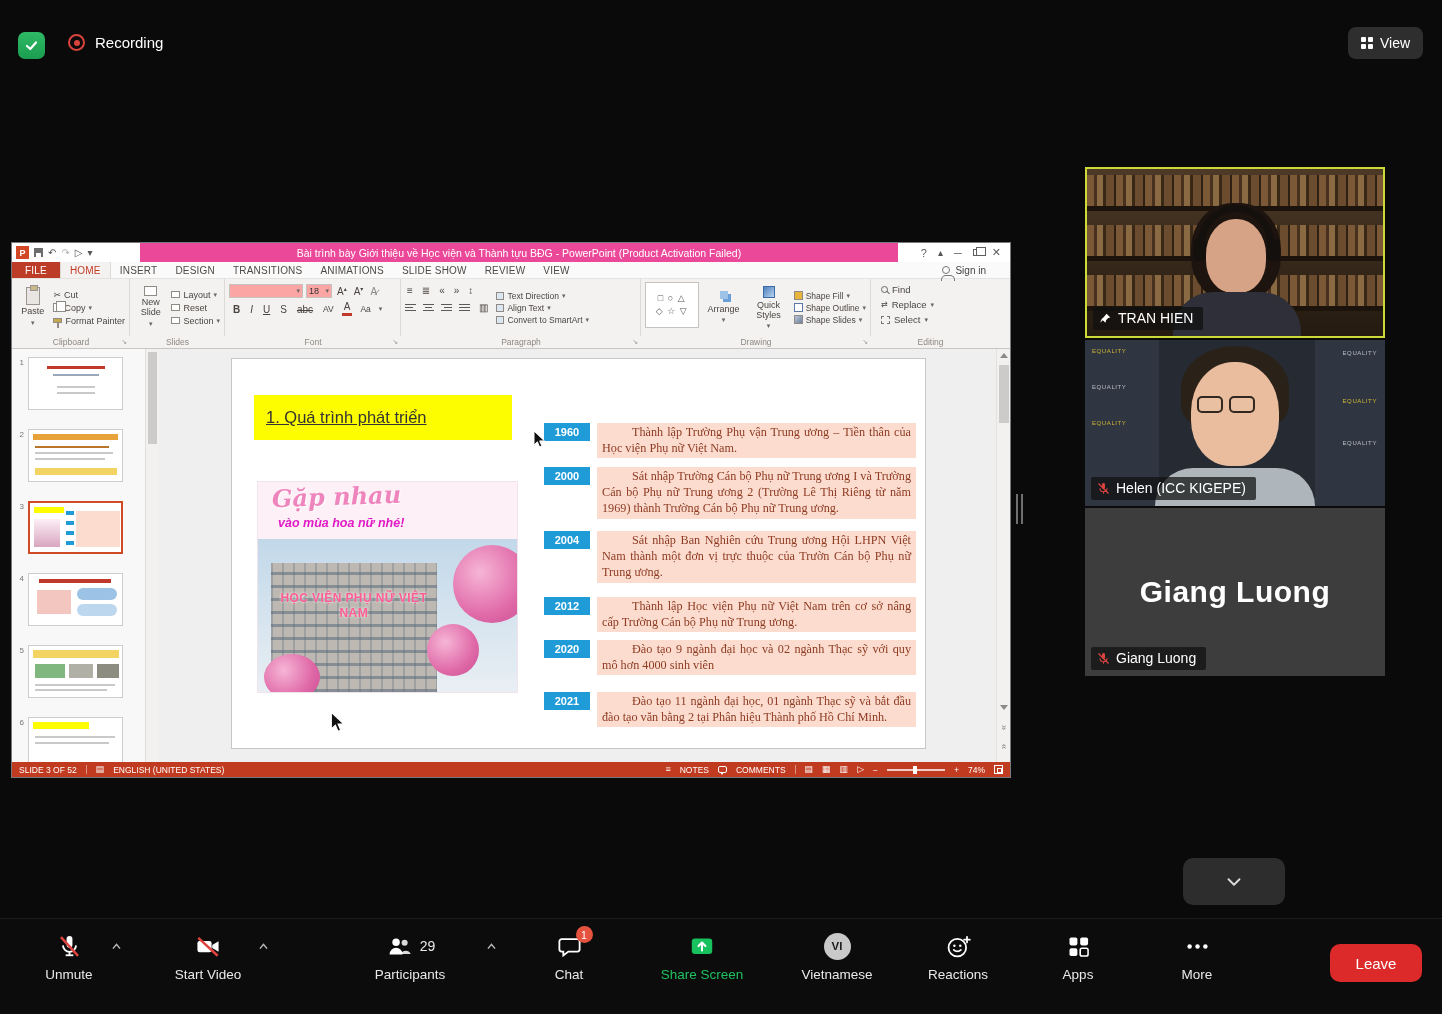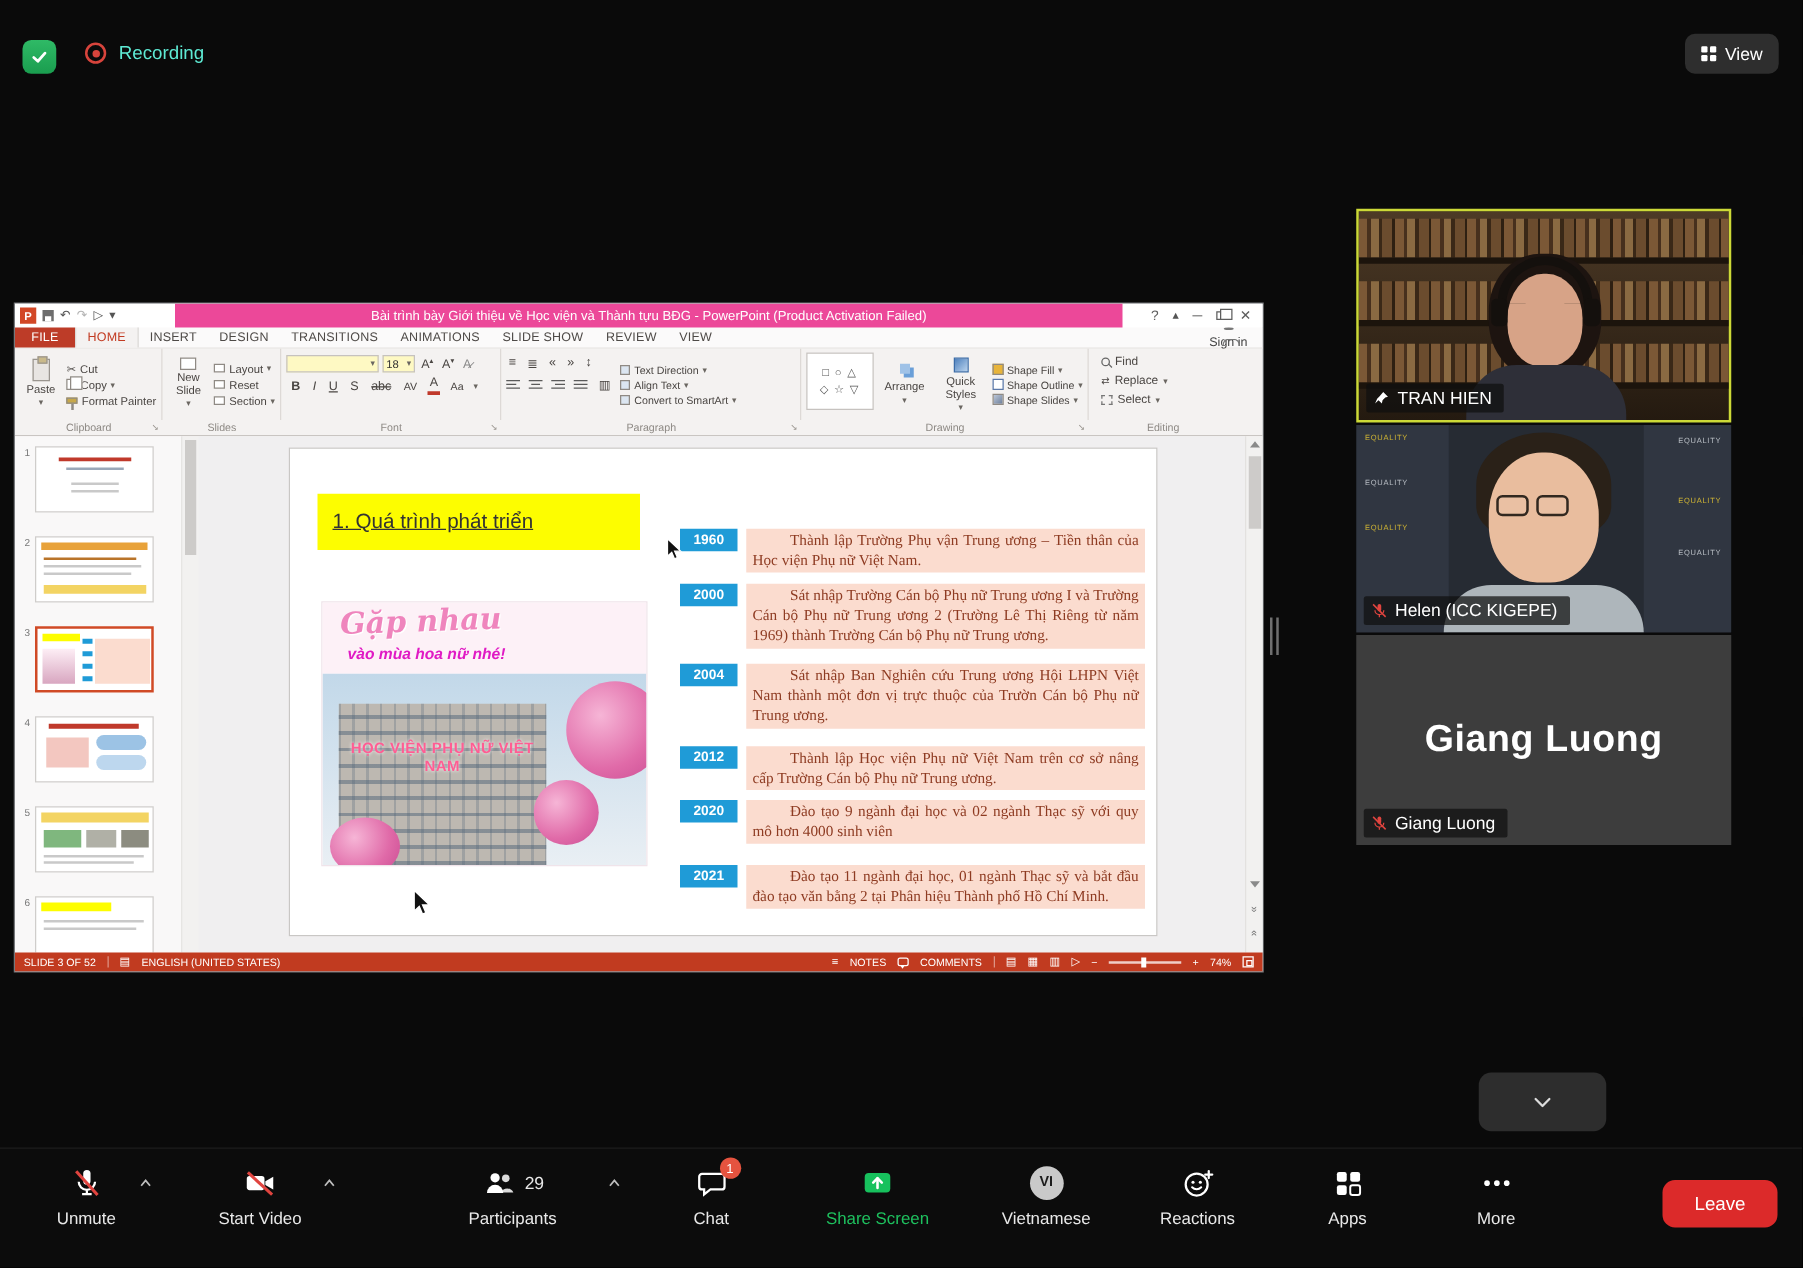--- a/index.html
+++ b/index.html
@@ -6,21 +6,21 @@
   body { margin:0; background:#000; }
   .stage { position:relative; width:1442px; height:1014px; background:#0a0a0a; overflow:hidden;
            font-family:"Liberation Sans",sans-serif; }
 
   
   .shield { position:absolute; left:18px; top:32px; width:27px; height:27px; border-radius:7px;
             background:linear-gradient(#2fba66,#1a9d4f); display:flex; align-items:center; justify-content:center; }
   .rec-wrap { position:absolute; left:68px; top:34px; display:flex; align-items:center; gap:10px; }
   .rec-dot { width:17px; height:17px; border:2px solid #d8443c; border-radius:50%; position:relative; }
   .rec-dot::after { content:""; position:absolute; left:3.5px; top:3.5px; width:6px; height:6px; border-radius:50%; background:#d8443c; }
-  .rec-label { color:#5eead4; font-size:15px; }
+  .rec-label { color:#ffffff; font-size:15px; }
   .view-btn { position:absolute; left:1348px; top:27px; height:32px; background:#2e2e2e; border-radius:8px;
               display:flex; align-items:center; gap:7px; padding:0 13px; color:#fff; font-size:14px; cursor:pointer; }
   .grid-ic { display:grid; grid-template-columns:5px 5px; grid-gap:2px; }
   .grid-ic i { width:5px; height:5px; background:#fff; border-radius:1px; }
 
   
   .ppt { position:absolute; left:12px; top:243px; width:998px; height:534px; background:#fff;
          box-shadow:0 0 0 1px #77797c; font-family:"Liberation Sans",sans-serif; }
   .tbar { height:19px; display:flex; align-items:stretch; background:#fff; }
   .qat { width:128px; display:flex; align-items:center; gap:5px; padding-left:4px; color:#666; font-size:10px; }
@@ -35,21 +35,21 @@
   .wctl { width:112px; display:flex; align-items:center; justify-content:flex-end; gap:11px; padding-right:9px;
           color:#5e5e5e; font-size:11px; }
   .ico-restore { width:8px; height:7px; border:1px solid #5e5e5e; position:relative; }
   .ico-restore::after { content:""; position:absolute; left:2px; top:-3px; width:8px; height:7px; border:1px solid #5e5e5e; background:#fff; }
 
   .tabs { height:17px; display:flex; align-items:stretch; background:#fbfafa; font-size:10px; color:#4e4a47;
           border-bottom:1px solid #e5e2e0; }
   .tab { padding:6px 9px; display:flex; align-items:center; letter-spacing:.2px; cursor:pointer; }
   .tab.file { background:#bd3c28; color:#fff; padding:2px 13px; }
   .tab.active { background:#f4f2f1; color:#c23b22; border-left:1px solid #dcd9d7; border-right:1px solid #dcd9d7; }
-  .signin { margin-left:auto; display:flex; align-items:center; gap:5px; padding-right:12px; color:#444; cursor:pointer;flex-direction:column; }
+  .signin { margin-left:auto; display:flex; align-items:center; gap:5px; padding-right:24px; color:#444; cursor:pointer; }
   .pico { width:8px; height:8px; border-radius:50%; border:1px solid #777; position:relative; }
   .pico::after { content:""; position:absolute; left:-2px; top:8px; width:12px; height:5px; border-radius:5px 5px 0 0; border:1px solid #777; border-bottom:none; }
 
   .ribbon { height:57px; background:#f4f2f1; display:flex; font-size:9px; color:#494542; }
   .grp { flex:none; border-right:1px solid #ddd9d6; padding:3px 4px; position:relative; }
   .glabels { height:13px; background:#f4f2f1; display:flex; font-size:8.5px; color:#8d8984;
              border-bottom:1px solid #c9c5c2; }
   .glabels div { flex:none; text-align:center; position:relative; padding-top:1px; }
   .launch { position:absolute; right:3px; top:2px; font-size:7px; color:#9a9690; }
   .bigbtn { display:flex; flex-direction:column; align-items:center; justify-content:center; gap:2px; width:40px; height:50px; cursor:pointer; text-align:center; line-height:1.1; }
@@ -58,21 +58,21 @@
   .scol { display:flex; flex-direction:column; justify-content:center; gap:3px; }
   .sbtn { display:flex; align-items:center; gap:3px; cursor:pointer; white-space:nowrap; }
   .mi { display:inline-block; }
   .ico-copy { width:8px; height:9px; border:1px solid #8f8a84; background:#fff; position:relative; }
   .ico-copy::after { content:""; position:absolute; left:2px; top:-3px; width:8px; height:9px; border:1px solid #8f8a84; background:#fff; }
   .ico-brush { width:9px; height:5px; background:#c7a84a; border:1px solid #8f8a84; position:relative; }
   .ico-brush::after { content:""; position:absolute; left:3px; top:4px; width:2px; height:5px; background:#8f8a84; }
   .ico-slide { width:13px; height:10px; background:#fff; border:1px solid #8f8a84; }
   .car { font-size:7px; color:#6a6661; }
   .frow { display:flex; align-items:center; gap:3px; height:18px; }
-  .combo { border:1px solid #c6c2bf; background:#fef9c3; height:14px; display:flex; align-items:center;
+  .combo { border:1px solid #c6c2bf; background:#fca5a5; height:14px; display:flex; align-items:center;
            justify-content:space-between; padding:0 2px; font-size:9px; color:#333; }
   .fname { width:74px; } .fsize { width:26px; }
   .fbtn { padding:0 2px; cursor:pointer; font-size:10px; }
   .fbtn sup { font-size:6px; }
   .b { font-weight:bold; } .i { font-style:italic; } .u { text-decoration:underline; } .strike { text-decoration:line-through; }
   .fcolor { position:relative; padding-bottom:1px; border-bottom:3px solid #c0392b; line-height:1; }
   .albars { display:inline-flex; flex-direction:column; gap:1.5px; width:11px; }
   .albars i { height:1.4px; background:#5a5a5a; }
   .al-l i:nth-child(2){width:70%;} .al-c i:nth-child(2){width:70%; margin:0 auto;} .al-r i:nth-child(2){width:70%; margin-left:auto;}
   .prow { display:flex; align-items:center; gap:5px; height:17px; }

